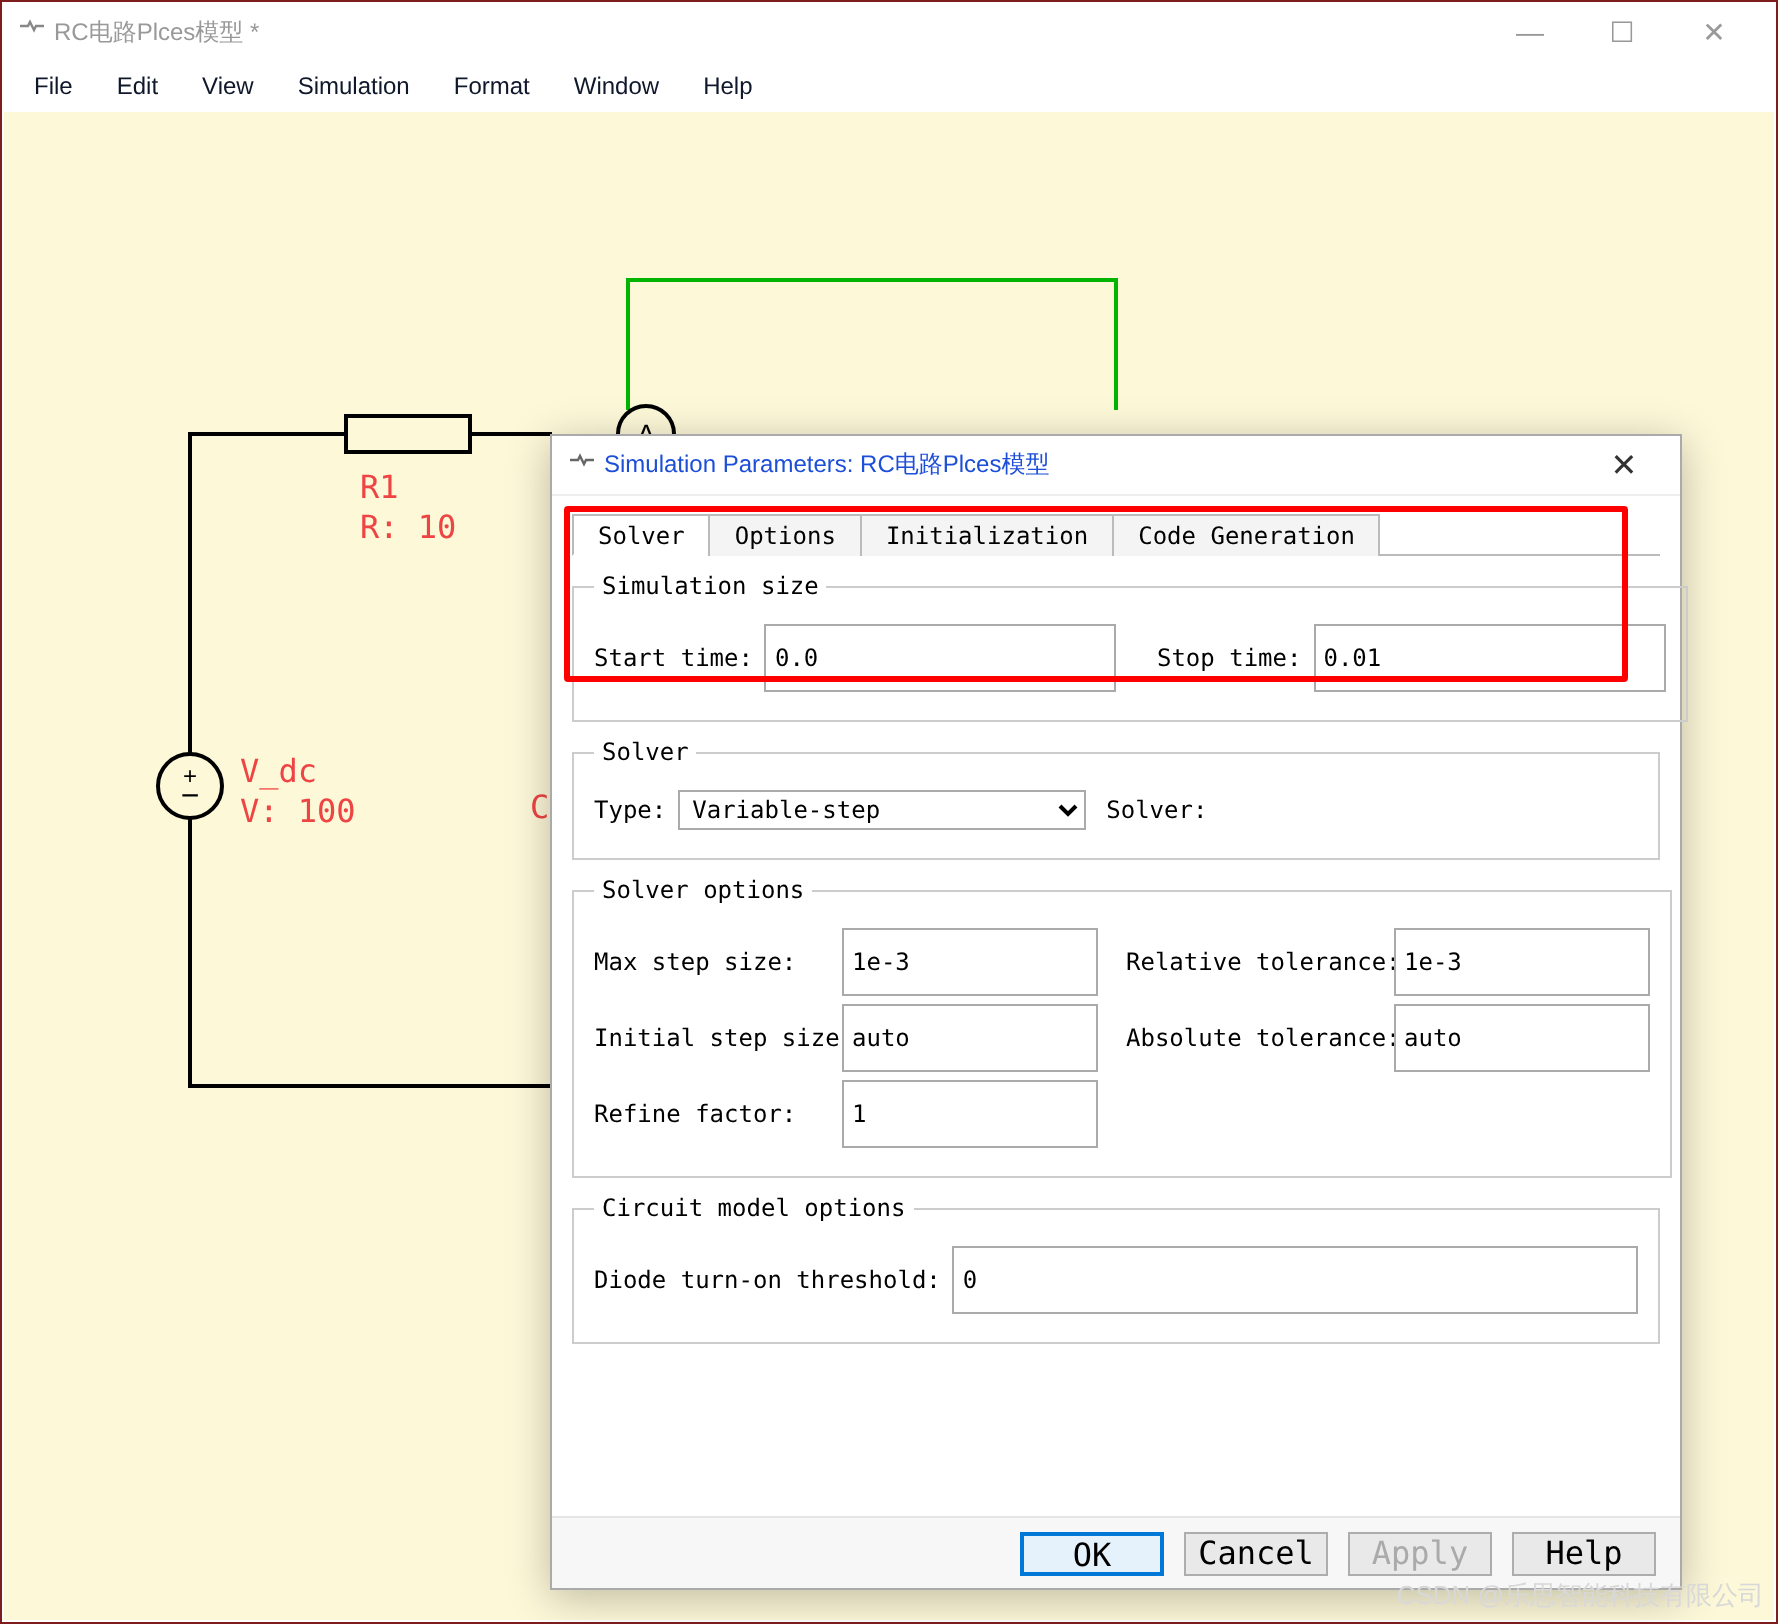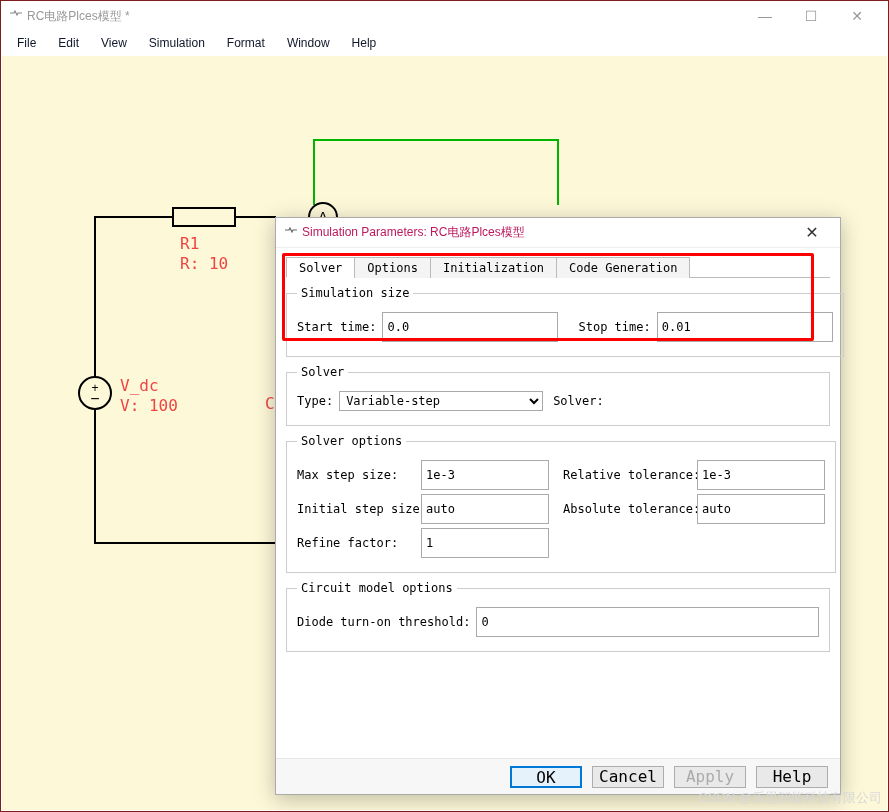--- a/index.html
+++ b/index.html
@@ -15,39 +15,39 @@
 .canvas { position: absolute; top: 55px; left: 1px; right: 1px; bottom: 1px; background: #fdf8d8; }
 .wire { position: absolute; background: #000; }
 .green-wire { position: absolute; background: #00b400; border: 1px solid #00b400; }
 .comp-label { position: absolute; font-family: "SimSun", monospace; font-size: 16px; color: #ef4444; white-space: pre; }
 .vsource { position: absolute; width: 34px; height: 34px; border: 2px solid #000; border-radius: 50%; background: #fdf8d8; display: flex; flex-direction: column; align-items: center; justify-content: center; font-size: 14px; line-height: 10px; }
 .ammeter { position: absolute; width: 30px; height: 30px; border: 2px solid #000; border-radius: 50%; background: #fdf8d8; display: flex; align-items: center; justify-content: center; font-size: 14px; }
 
 
 .dialog { position: absolute; left: 274px; top: 216px; width: 566px; height: 578px; background: #fff; border: 1px solid #aaa; box-shadow: 0 4px 20px rgba(0,0,0,0.25); display: flex; flex-direction: column; }
 .dialog-titlebar { height: 30px; display: flex; align-items: center; padding: 0 8px; border-bottom: 1px solid #eee; }
-.dialog-titlebar .title { flex: 1; font-size: 12px; color: #be185d; margin-left: 4px; }
+.dialog-titlebar .title { flex: 1; font-size: 12px; color: #1d4ed8; margin-left: 4px; }
 .dialog-titlebar .close-btn { width: 40px; text-align: center; font-size: 16px; color: #333; }
 .dialog-body { flex: 1; padding: 8px 10px 4px 10px; position: relative; font-family: "SimSun", monospace; font-size: 12px; }
 .dialog-footer { height: 36px; border-top: 1px solid #e5e5e5; display: flex; align-items: center; justify-content: flex-end; gap: 10px; padding: 0 12px; background: #f7f7f7; }
 .dialog-footer button { width: 72px; height: 22px; font-family: "SimSun", monospace; font-size: 16px; background: #e9e9e9; border: 1px solid #adadad; }
 .dialog-footer button.primary { border: 2px solid #0078d7; background: #e5f1fb; }
 .dialog-footer button.disabled { color: #aaa; }
 
 .tabs { display: flex; border-bottom: 1px solid #bbb; height: 22px; }
 .tab { padding: 3px 12px 0 12px; border: 1px solid #bbb; border-bottom: none; margin-right: -1px; background: #f4f4f4; position: relative; top: 1px; }
 .tab.active { background: #fff; border-bottom: 1px solid #fff; }
 
 .redbox { position: absolute; border: 3px solid #ff0000; border-radius: 2px; pointer-events: none; }
 
 fieldset { border: 1px solid #ccc; margin: 8px 0 6px 0; padding: 8px 10px 10px 10px; }
 legend { padding: 0 4px; font-family: "SimSun", monospace; font-size: 12px; }
 .row { display: flex; align-items: center; gap: 6px; margin: 4px 0; }
 .row label { white-space: nowrap; }
-.row input[type=text] { border: 1px solid #aaa; height: 30px; padding: 0 4px; font-family: "SimSun", monospace; font-size: 12px; }
+.row input[type=text] { border: 1px solid #aaa; height: 18px; padding: 16px 4px; font-family: "SimSun", monospace; font-size: 12px; }
 .row select { border: 1px solid #aaa; height: 20px; font-family: "SimSun", monospace; font-size: 12px; background: #fff; padding: 0 2px; }
 
 .watermark { position: absolute; right: 6px; bottom: 4px; color: #d8d8d8; font-size: 13px; pointer-events: none; font-family: "Microsoft YaHei", sans-serif; }
 .app-icon { width: 14px; height: 14px; display: inline-flex; align-items: center; justify-content: center; color: #666; }
 </style>
 </head>
 <body>
 
 <div class="main-window">
   <div class="main-titlebar">

